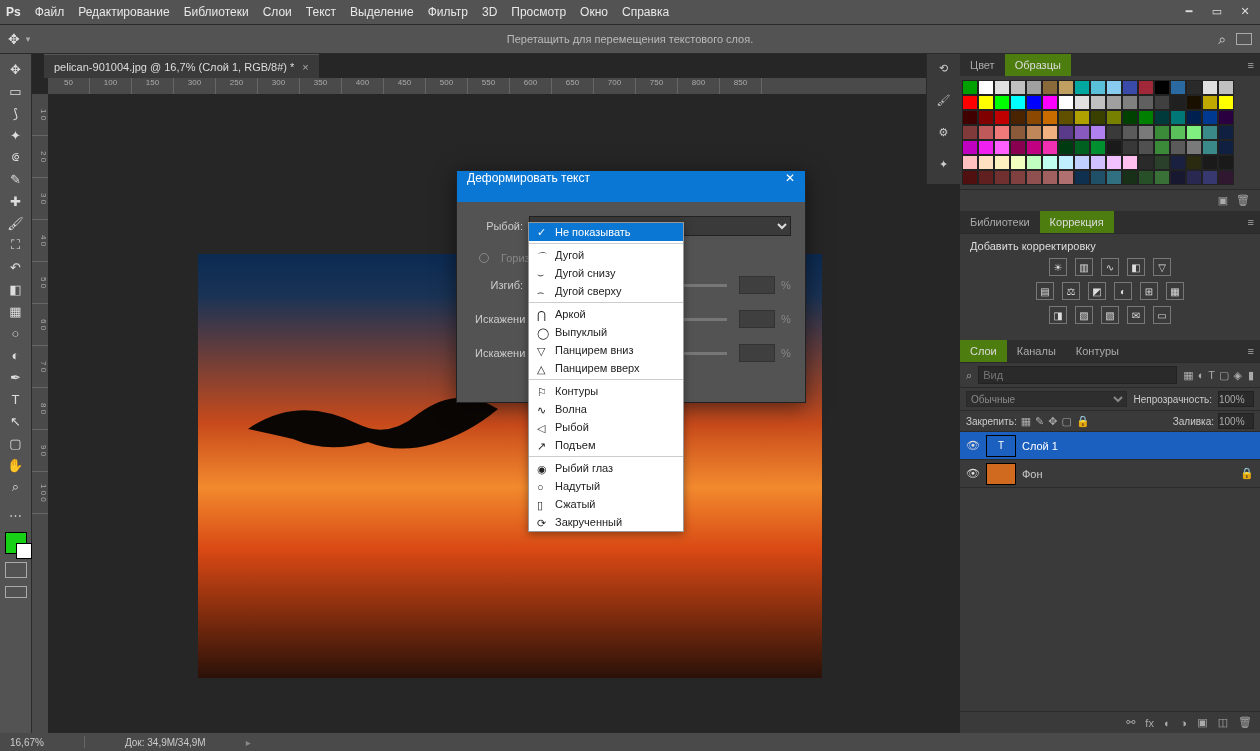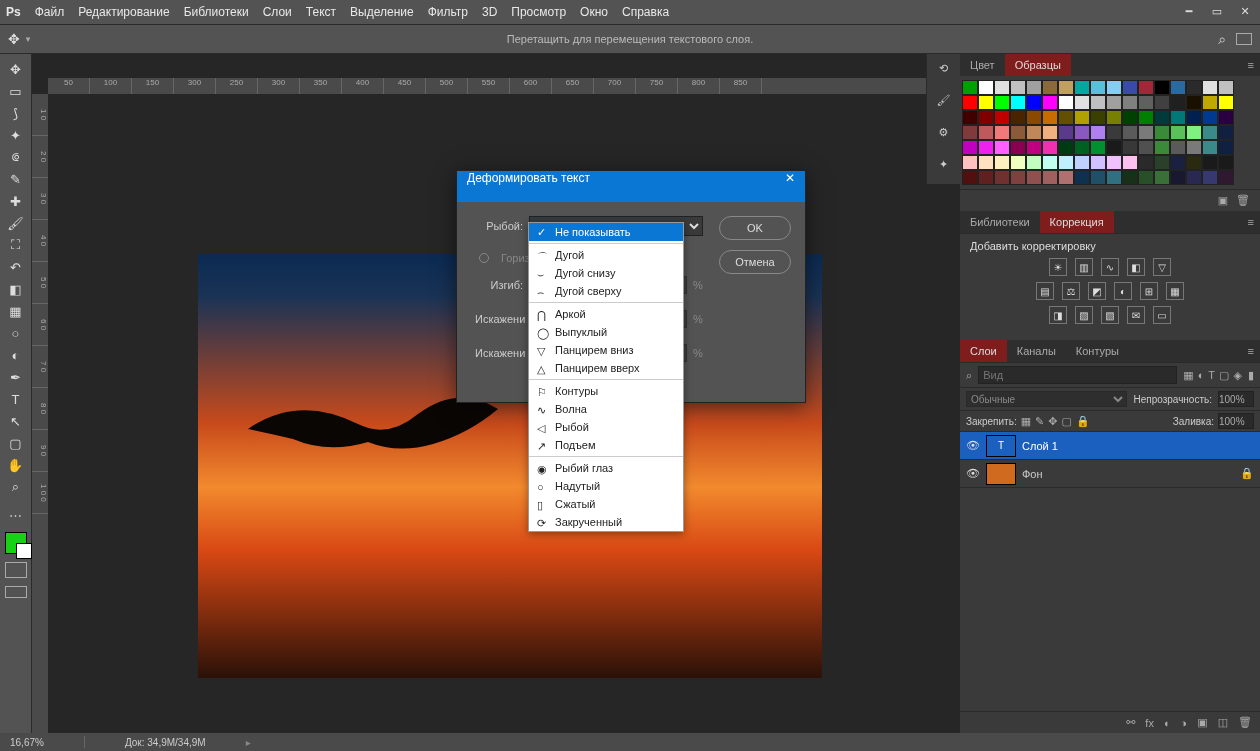--- a/index.html
+++ b/index.html
@@ -25,21 +25,21 @@
 .ruler-h { position:absolute; top:24px; left:16px; right:0; height:16px; background:#4a4a4a; font-size:8px; color:#aaa; display:flex; }
 .ruler-h span{ width:42px; text-align:center; border-right:1px solid #666;}
 .ruler-v { position:absolute; top:40px; left:0; width:16px; bottom:0; background:#4a4a4a; font-size:8px; color:#aaa; display:flex; flex-direction:column;}
 .ruler-v span{height:42px; writing-mode:vertical-rl; text-align:center; border-bottom:1px solid #666;}
 .canvas { position:absolute; top:200px; left:166px; width:624px; height:424px; background:linear-gradient(to bottom, #0b2a52 0%, #1a3355 10%, #c84a1b 40%, #f28a2e 55%, #d84814 70%, #2a1108 100%); overflow:hidden; }
 .bird { position:absolute; top:130px; left:40px; width:260px; height:90px; }
 .bird svg { width:100%; height:100%; }
 .right-panels { width:300px; background:#3a3a3a; display:flex; flex-direction:column; }
 .panel-tabs { display:flex; background:#2e2e2e; height:22px; align-items:center; font-size:11px;}
 .panel-tabs .tab { padding:0 10px; height:100%; display:flex; align-items:center; cursor:pointer; color:#aaa; }
-.panel-tabs .tab.active { background:#7f1d1d; color:#ddd; }
+.panel-tabs .tab.active { background:#4d7c0f; color:#ddd; }
 .panel-tabs .fill{flex:1}
 .panel-tabs .menu{padding:0 6px;color:#aaa;cursor:pointer;}
 .swatches-grid { padding:4px 2px; display:grid; grid-template-columns: repeat(17, 16px); gap:0; background:#3a3a3a; }
 .sw { width:16px; height:15px; border:1px solid #222; cursor:pointer; }
 .swatches-footer{height:22px;display:flex;justify-content:flex-end;align-items:center;gap:8px;padding:0 10px;border-top:1px solid #2a2a2a;}
 .icon-sm{color:#aaa;cursor:pointer;font-size:11px;}
 .corrections { padding:6px 10px 10px; border-top:1px solid #2a2a2a;}
 .corr-title{font-size:11px;color:#ddd;margin-bottom:6px;}
 .corr-row{display:flex;gap:8px;justify-content:center;margin-bottom:6px;}
 .ci{width:18px;height:18px;border:1px solid #777;display:flex;align-items:center;justify-content:center;color:#ddd;font-size:10px;cursor:pointer;}
@@ -142,20 +142,24 @@
     <div class="tool">✋</div>
     <div class="tool">⌕</div>
     <div style="height:6px;"></div>
     <div class="tool">⋯</div>
     <div class="swatch"></div>
     <div class="tb-icon"></div>
     <div class="tb-icon" style="height:12px;"></div>
   </div>
 
   <div class="canvas-area">
+    <div class="doc-tab">
+      <span>pelican-901004.jpg @ 16,7% (Слой 1, RGB/8#) *</span>
+      <span class="x">×</span>
+    </div>
     <div class="ruler-h">
       <span>50</span>
         <span>100</span>
         <span>150</span>
         <span>300</span>
         <span>250</span>
         <span>300</span>
         <span>350</span>
         <span>400</span>
         <span>450</span>
@@ -448,24 +452,20 @@
         <input class="num" style="">
         <span class="pct">%</span>
       </div>
       <div class="row disabled">
         <label>Искажени</label>
         <div class="slider"></div>
         <input class="num" style="">
         <span class="pct">%</span>
       </div>
     </div>
-    <div class="btns">
-      <button class="dlg-btn">OK</button>
-      <button class="dlg-btn">Отмена</button>
-    </div>
   </div>
 </div>
 
 <div class="dropdown">
   <div class="dd-item sel">Не показывать</div>
   <div class="dd-sep"></div>
   <div class="dd-item">
       <span class="ic">⌒</span>
       <span>Дугой</span>
     </div>

